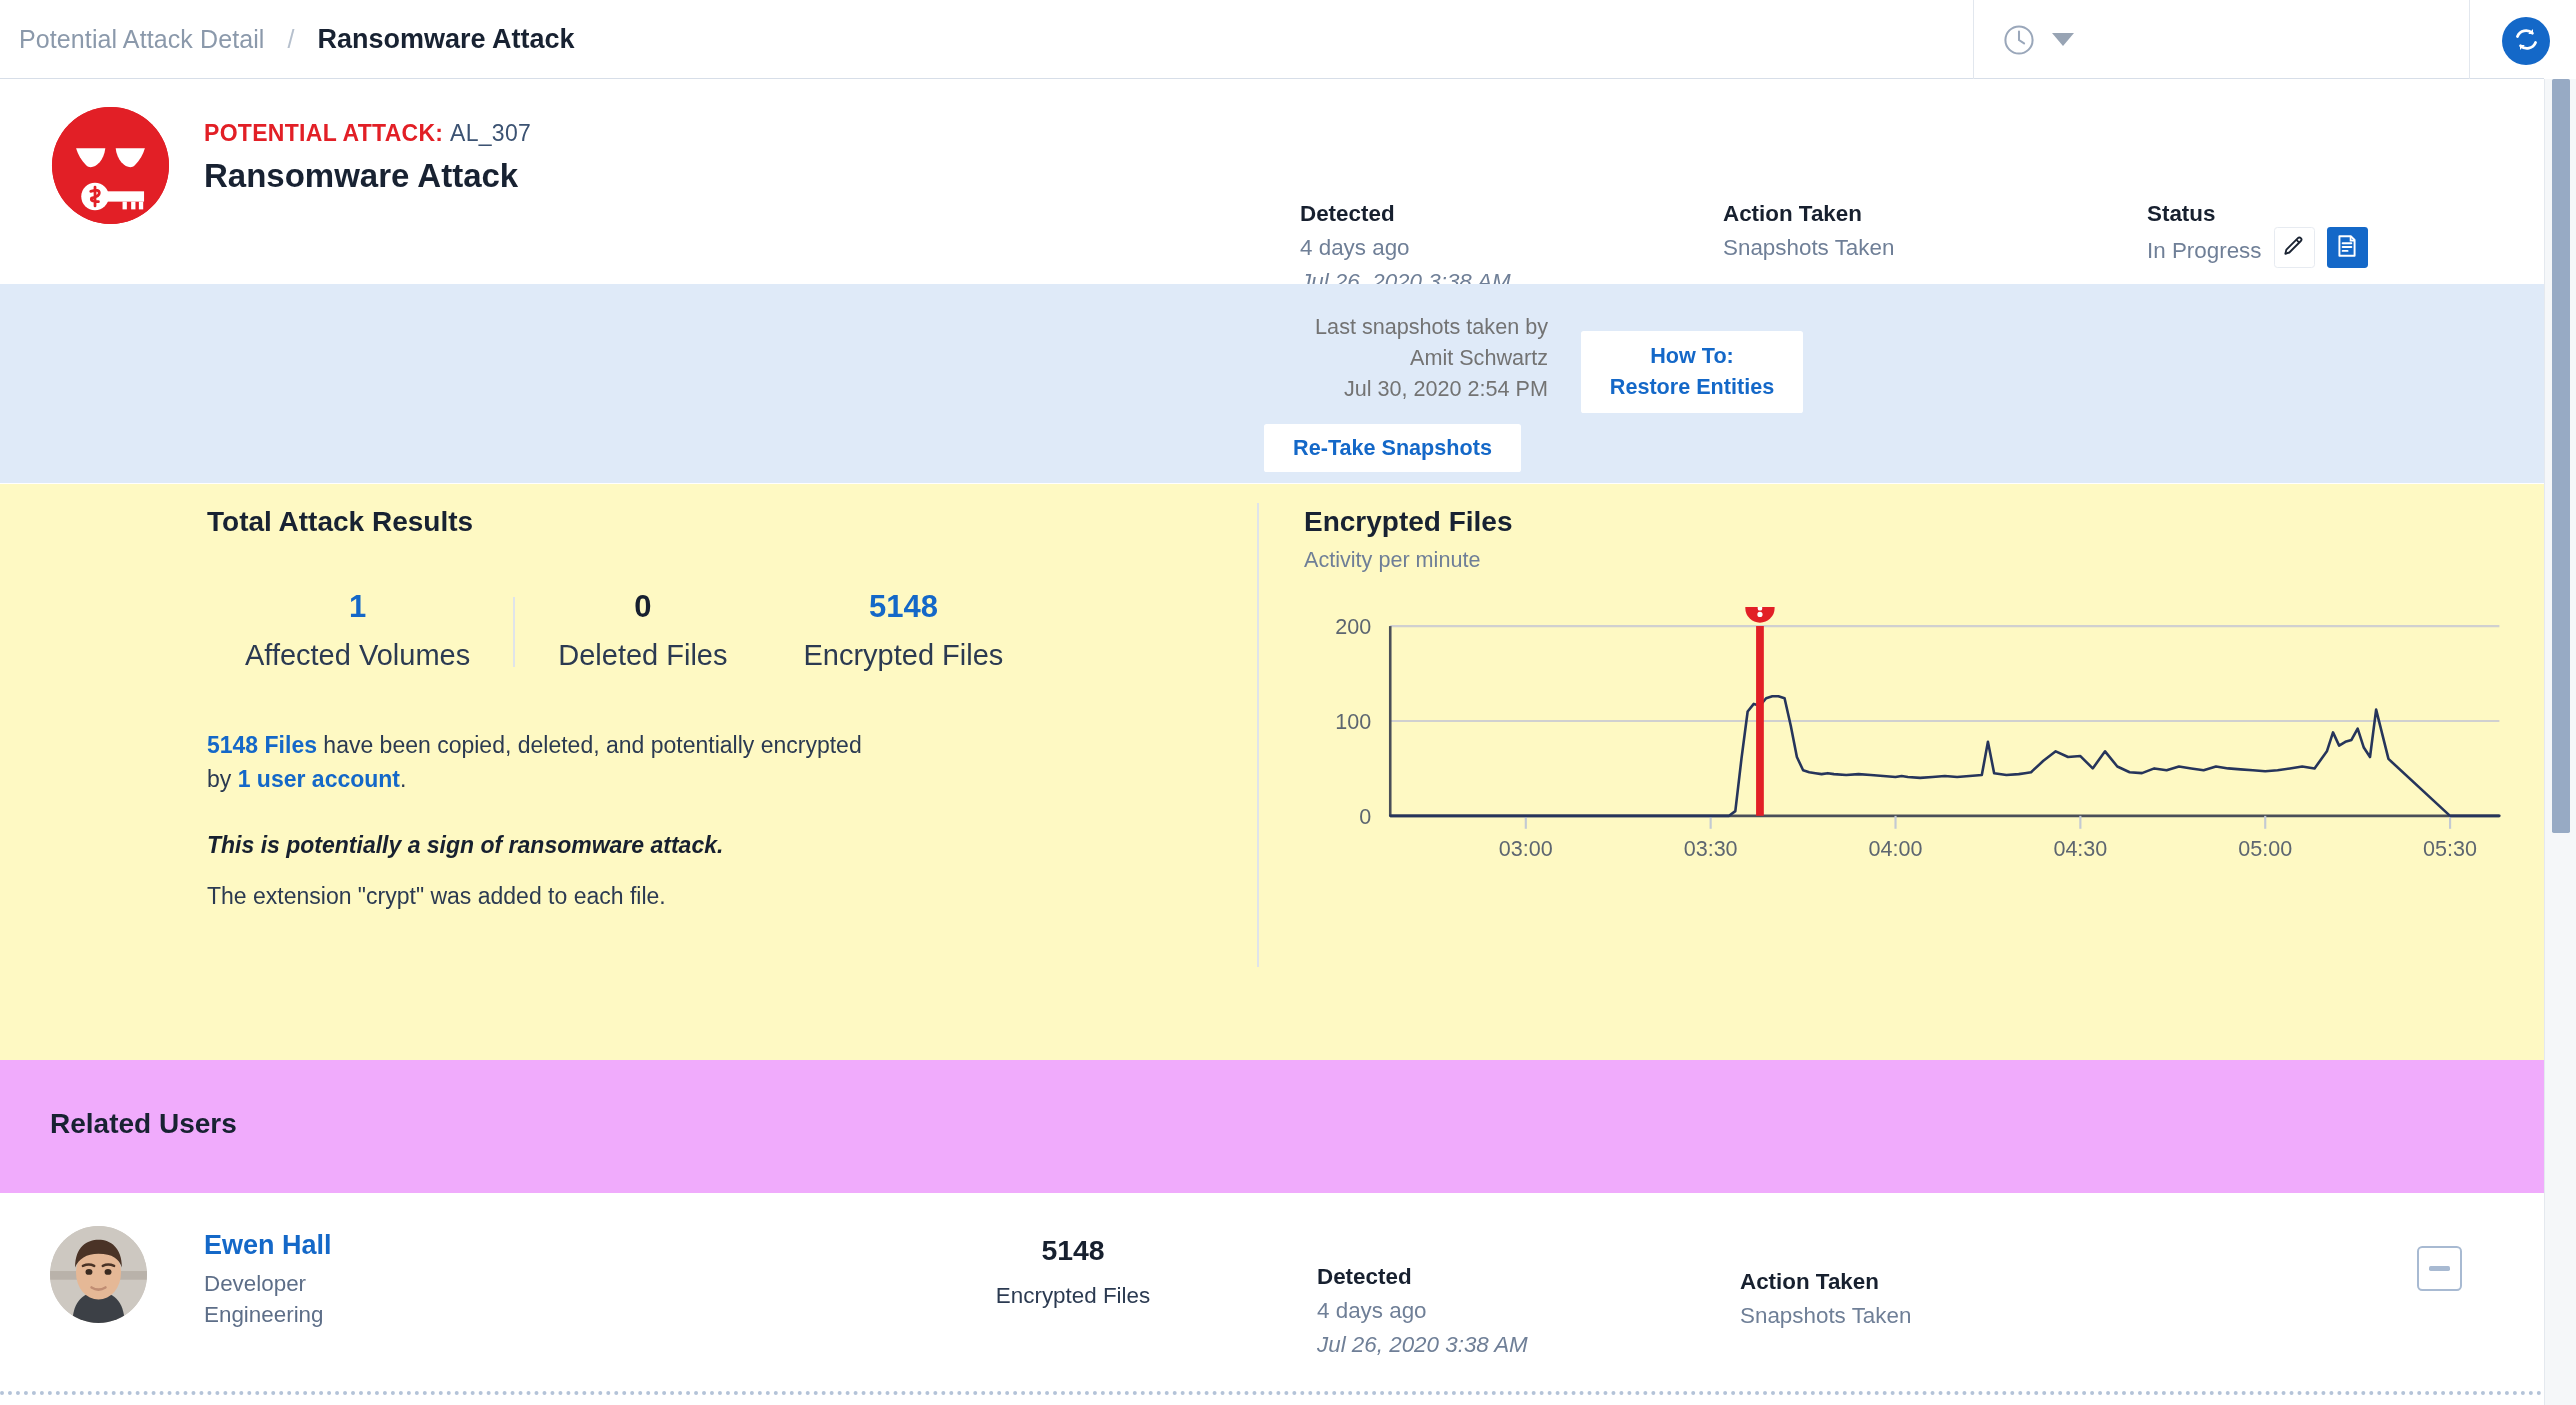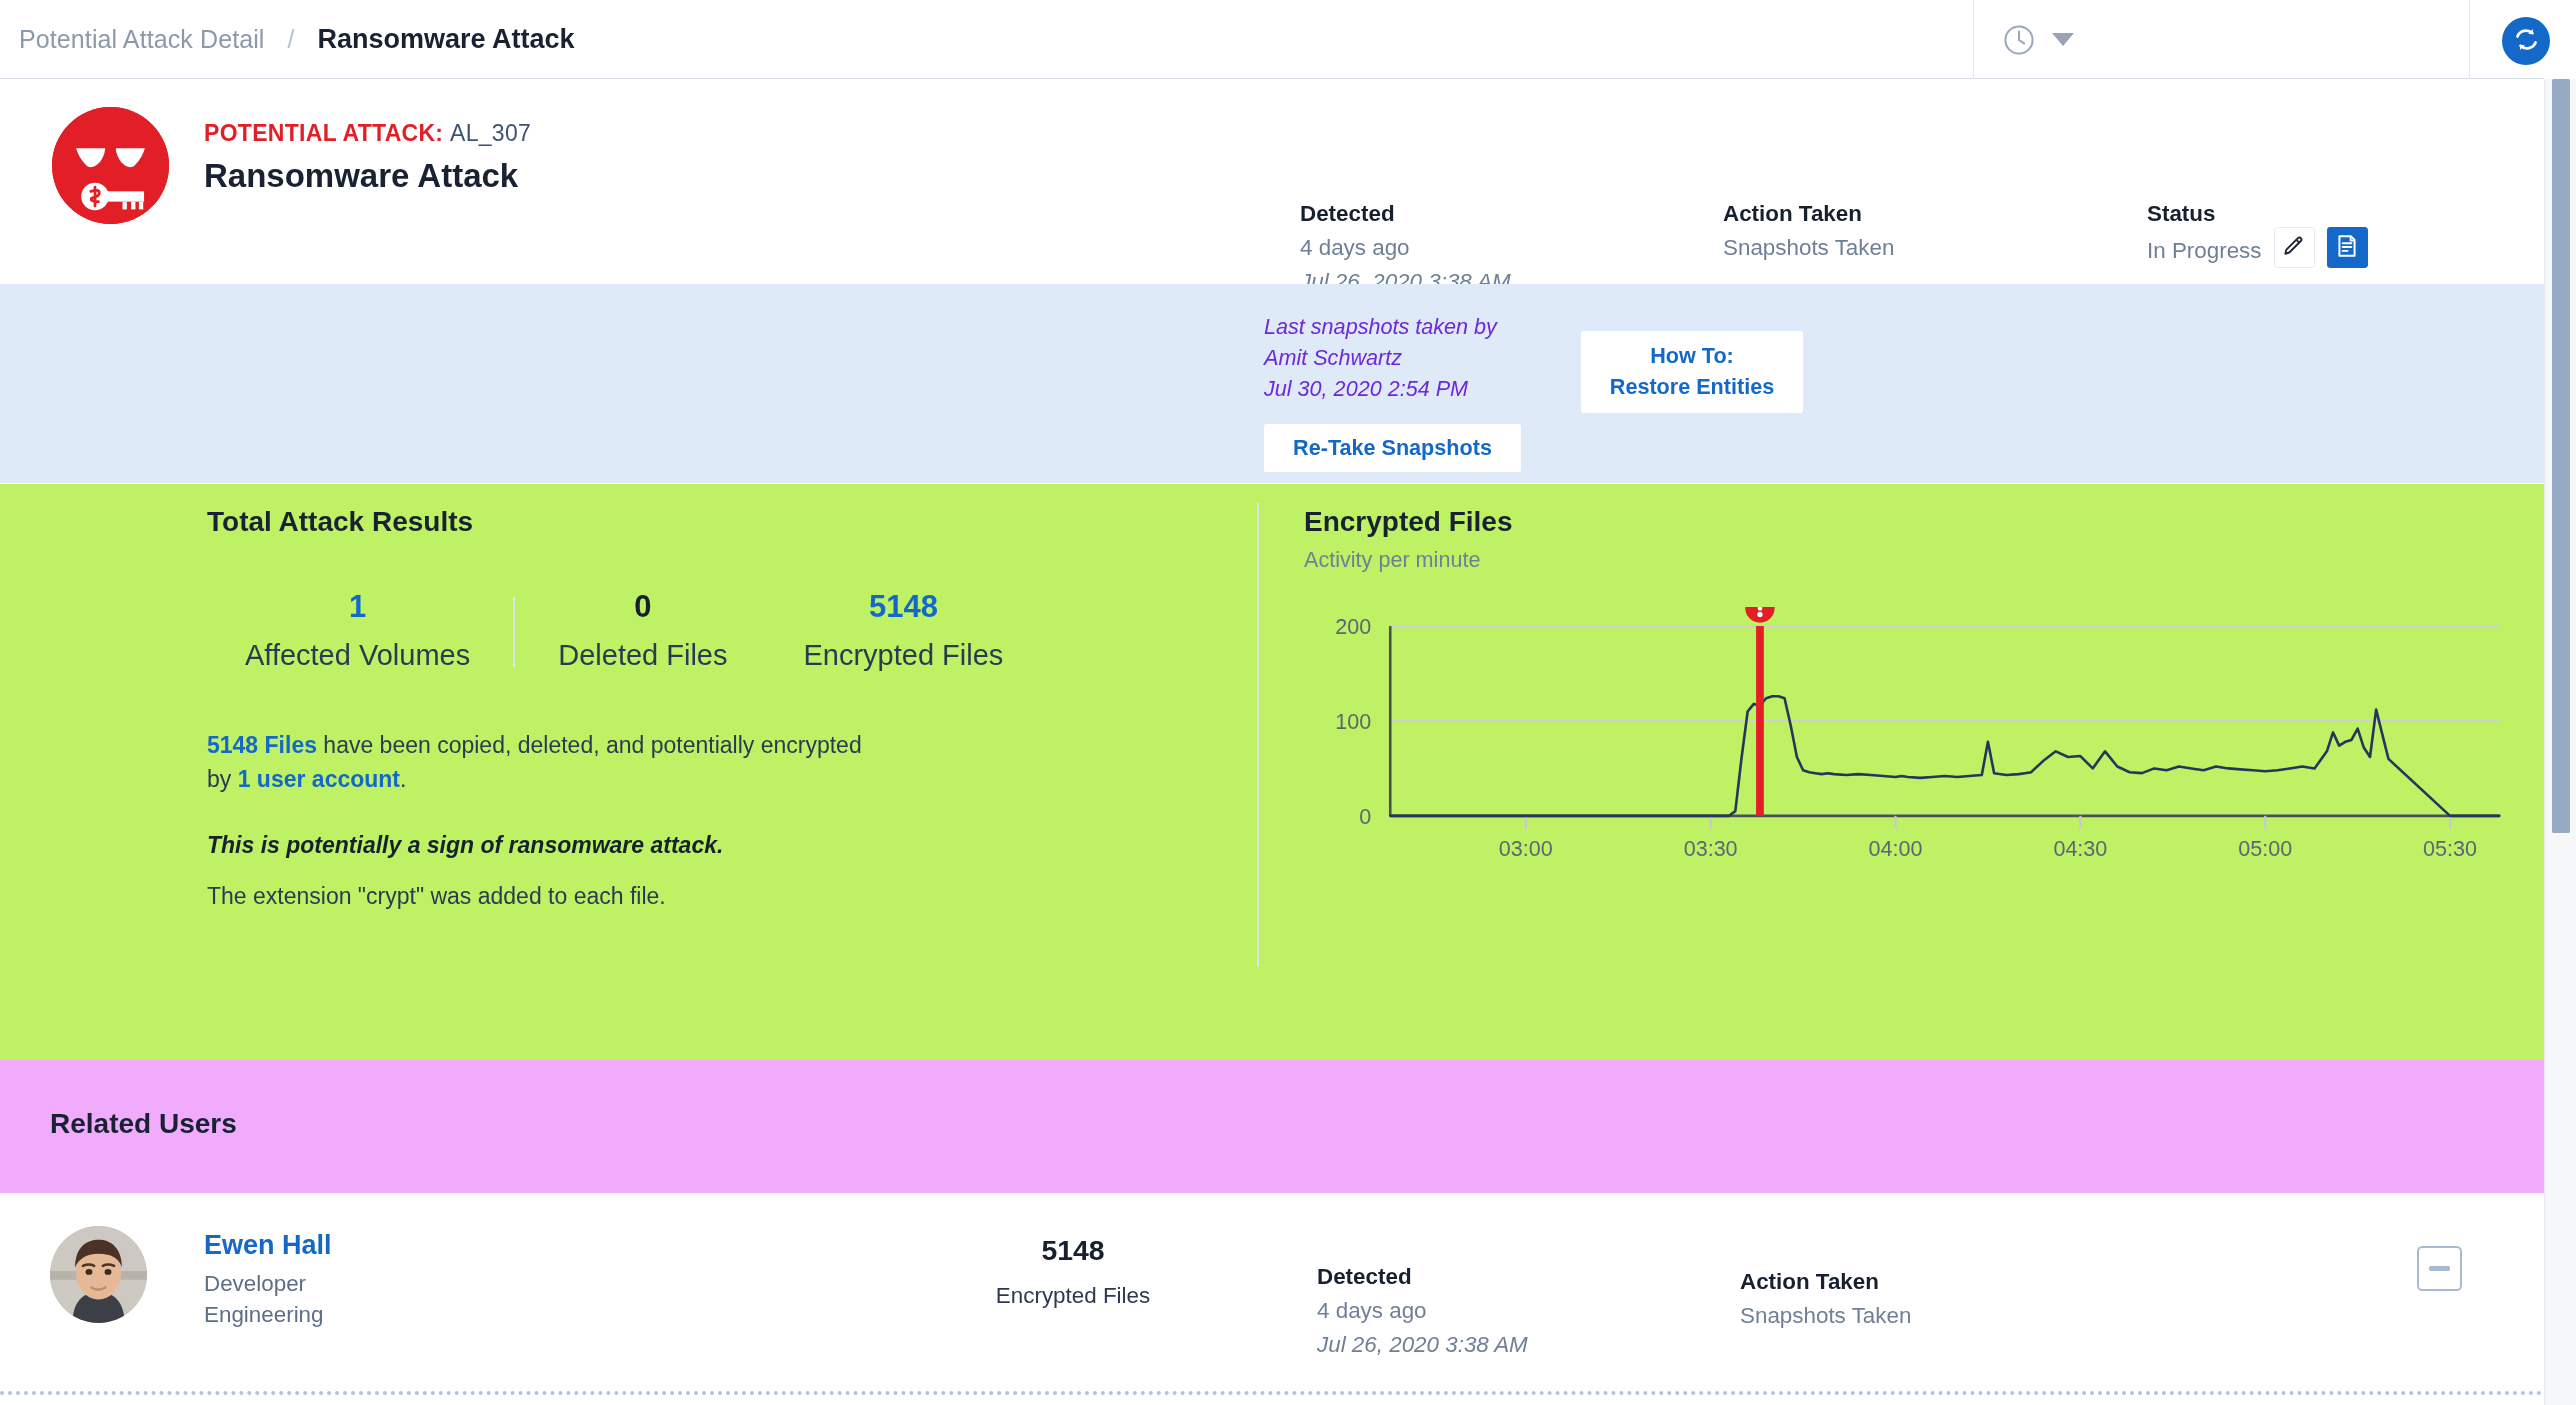--- a/index.html
+++ b/index.html
@@ -70,34 +70,34 @@
   .icon-btn.light { background:#fff; border: 0.9px solid #e7ebf1; }
   .icon-btn.blue { background:#1468c8; }
 
   
   .banner {
     position:absolute; left:0; top:284px; width:2544px; height:199px;
     background:#dfeaf8;
   }
   .banner-inner { position:absolute; left: 1264px; top: 28.4px; display:flex; gap: 33px; align-items:flex-start; }
   .snap-block { width: 284px; }
-  .snap-line { font-size: 21.6px; font-style: italic; color:#6d28d9; line-height: 1.43; }
+  .snap-line { font-size: 21.6px; color:#737373; line-height: 1.43; text-align: right; }
   .btn-white {
     margin-top: 19px; background:#fff; border-radius: 2.6px;
     color:#1468c8; font-weight:700; font-size: 21.6px;
     display:flex; align-items:center; justify-content:center; cursor:pointer;
   }
   .retake-btn { width: 257px; height: 48px; }
   .howto-btn {
     width: 222px; min-height: 76px; padding: 12px 8.6px; flex-direction:column; gap: 3.4px; line-height:1.25;
     text-align:center;
   }
 
   
-  .main { position:absolute; left:0; top:484px; width:2544px; height:576px; background:#bef264; }
+  .main { position:absolute; left:0; top:484px; width:2544px; height:576px; background:#fef9c3; }
 
   .panel-left { position:absolute; left: 207px; top: 22.4px; width: 1047px; }
   .section-title { font-size: 28px; font-weight:700; color:#182232; }
 
   .stats { display:flex; margin-top: 53px; align-items:stretch; }
   .stat { text-align:center; padding: 0 38px; }
   .stat-divider { width:1.7px; background:#dfe4ea; margin: 5.2px 5.2px; }
   .stat-num { font-size: 31px; font-weight:700; line-height:1; }
   .stat-num.blue { color:#1468c8; }
   .stat-num.dark { color:#17202f; }

